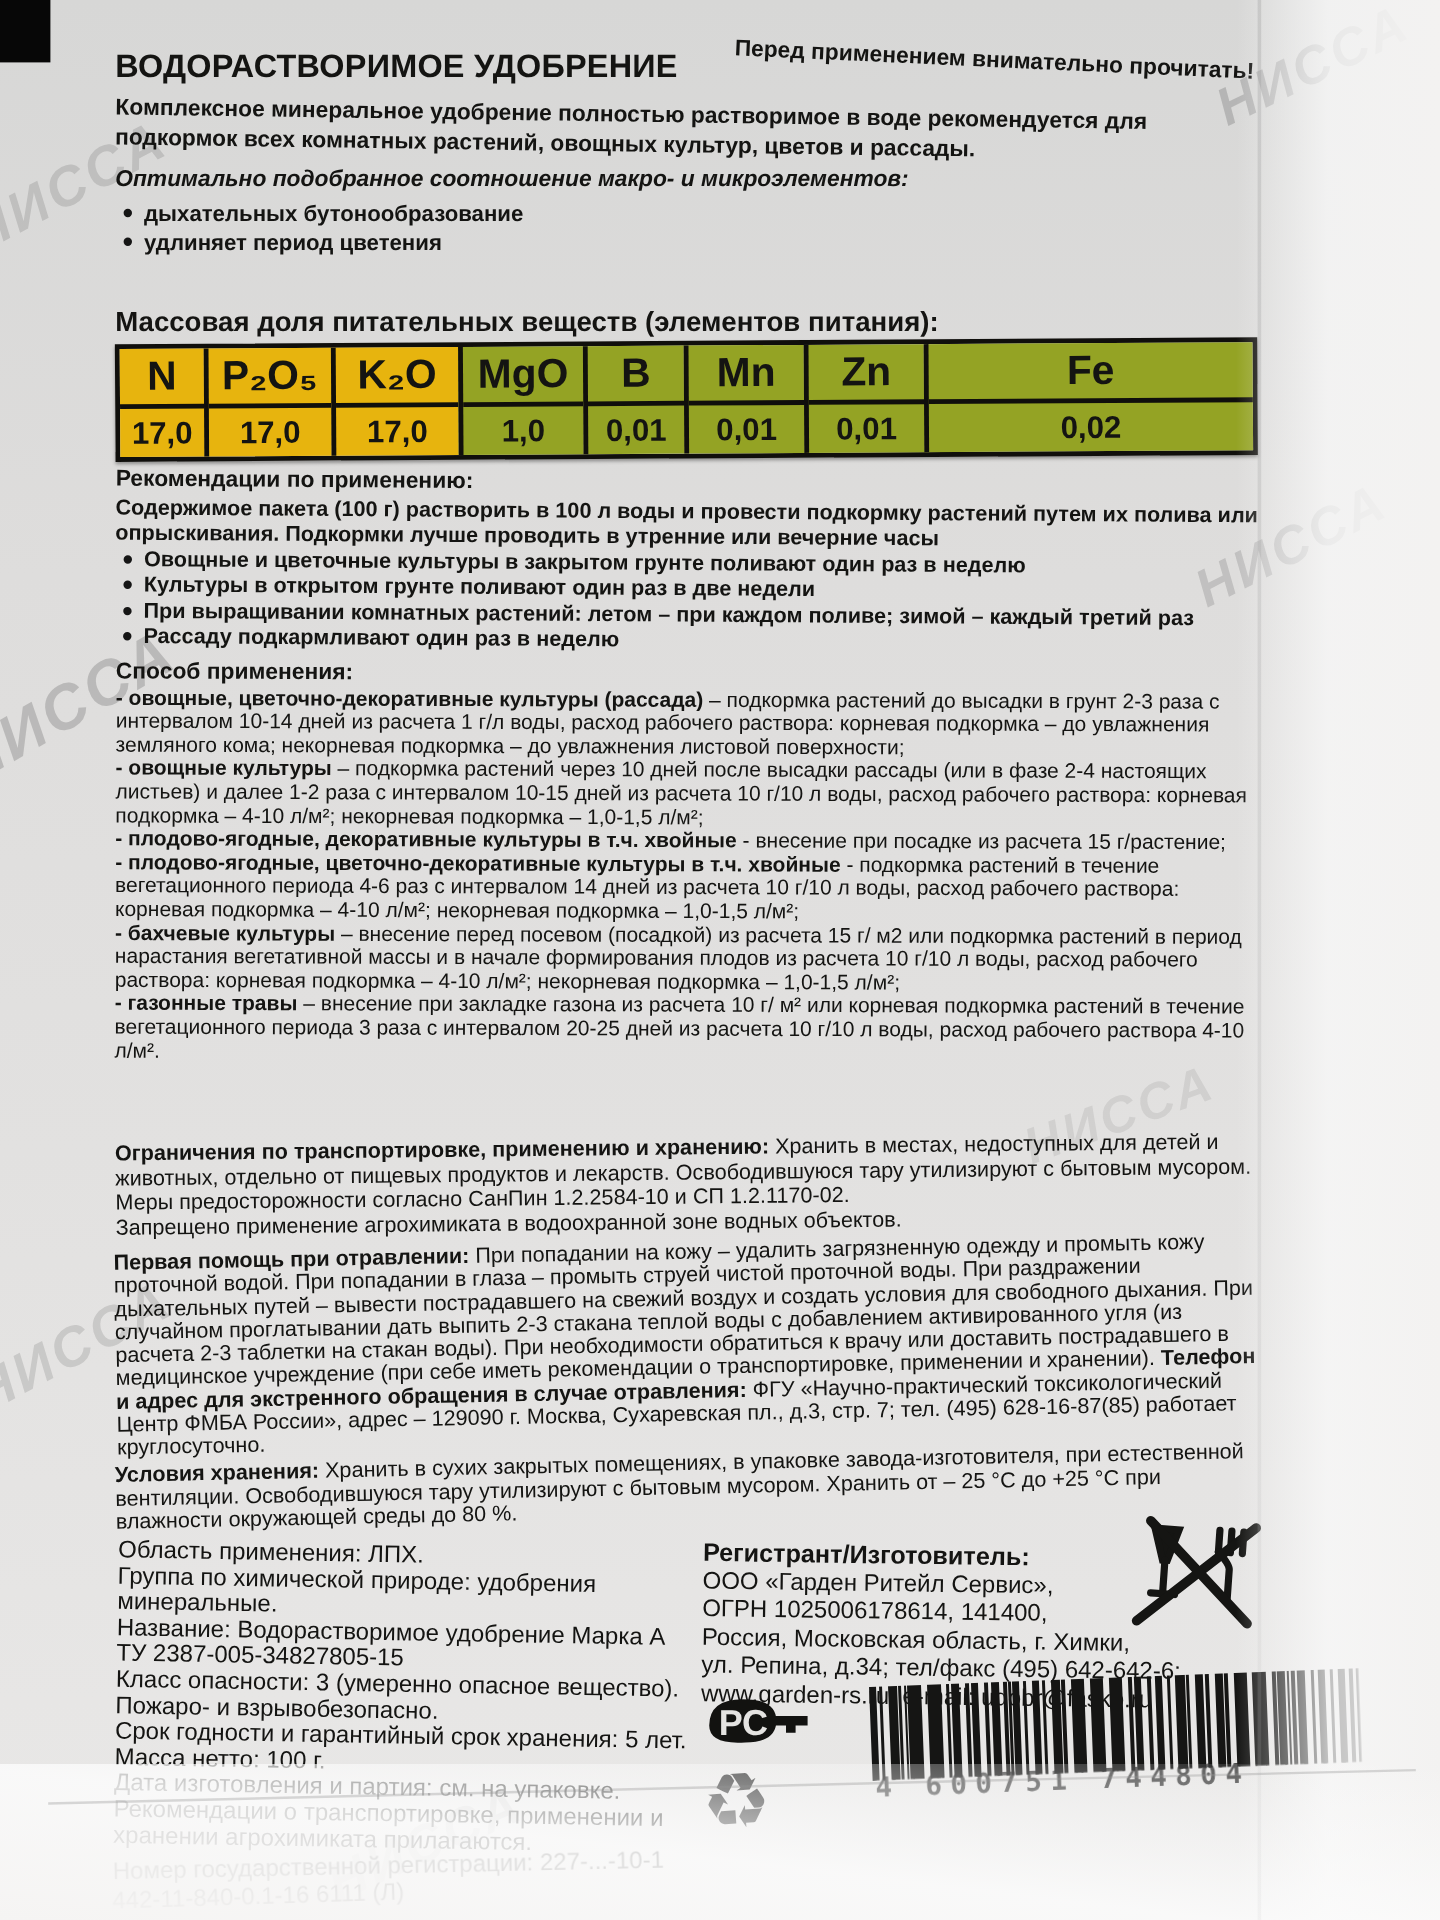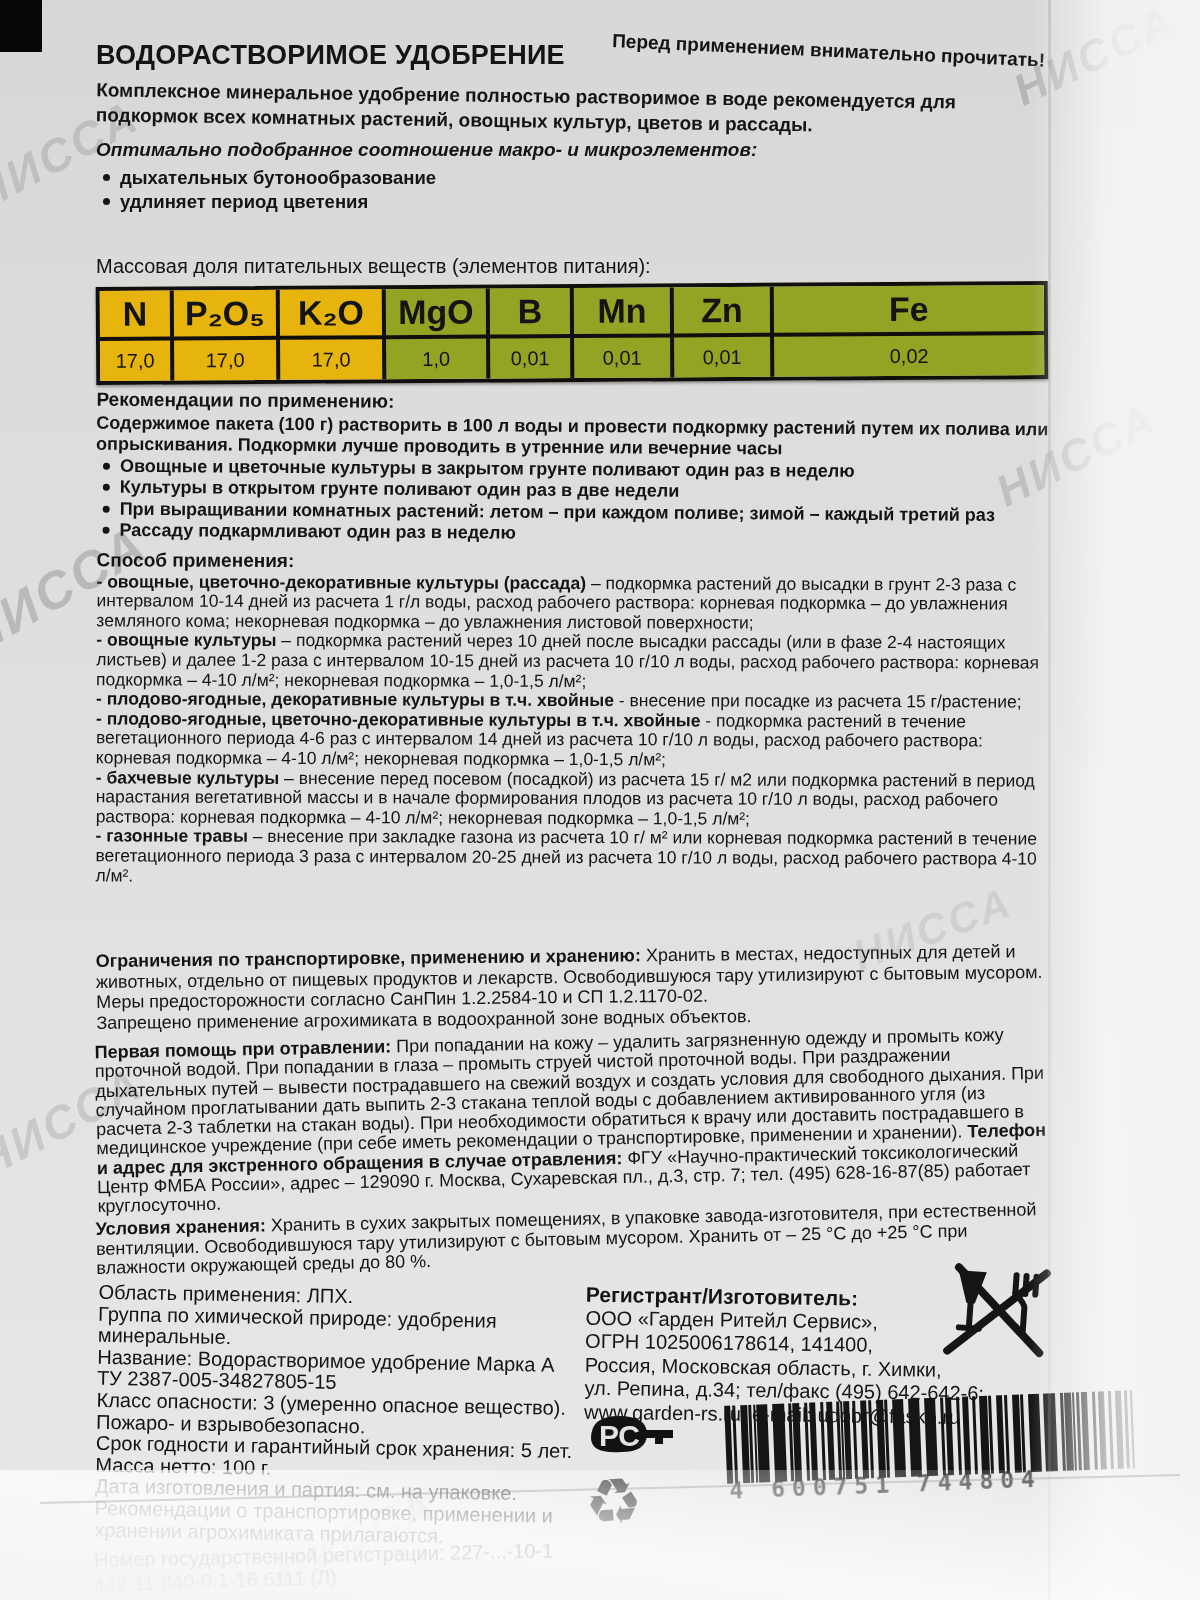--- a/index.html
+++ b/index.html
@@ -24,26 +24,26 @@
   .hdr-title{position:absolute;left:96px;top:40px;font-size:27px;font-weight:700;letter-spacing:.2px;}
   .hdr-warn{position:absolute;left:612px;top:40px;width:440px;font-size:19px;font-weight:700;transform:rotate(2.6deg);}
 
   .intro{position:absolute;left:96px;top:84px;width:952px;font-size:19px;line-height:25px;font-weight:700;transform:rotate(.8deg);}
 
   .ratio{position:absolute;left:96px;top:138px;width:950px;font-size:18.5px;line-height:24px;}
   .ratio .head{font-size:19px;font-weight:700;margin-bottom:4px;font-style:italic;}
   .blt{position:relative;padding-left:24px;font-weight:700;}
   .blt .dot{position:absolute;left:7px;top:8px;width:7px;height:7px;border-radius:50%;background:#151515;}
 
-  .tbl-head{position:absolute;left:96px;top:255px;font-size:20px;font-weight:400;}
+  .tbl-head{position:absolute;left:96px;top:255px;font-size:23px;font-weight:700;}
   .ntable{position:absolute;left:96px;top:284px;width:944px;display:flex;border:4px solid #100f0c;transform:rotate(-.35deg);box-shadow:0 2px 3px rgba(0,0,0,.35);}
   .ncol{display:flex;flex-direction:column;border-left:4px solid #100f0c;}
   .ncol:first-child{border-left:none;}
   .ncol .th{height:46px;display:flex;align-items:center;justify-content:center;font-size:34px;font-weight:700;}
-  .ncol .td{height:40px;display:flex;align-items:center;justify-content:center;font-size:20px;font-weight:400;border-top:4px solid #100f0c;}
+  .ncol .td{height:40px;display:flex;align-items:center;justify-content:center;font-size:26px;font-weight:700;border-top:4px solid #100f0c;}
   .gold{background:#e7b40e;}
   .olive{background:#94a324;}
   .c0{width:70px}.c1{width:102px}.c2{width:102px}.c3{width:100px}.c4{width:80px}
   .c5{width:112px}.c6{width:118px}.c7{width:96px}.c8{width:96px}.c9{flex:1}
 
   .rec{position:absolute;left:96px;top:392px;width:952px;font-size:18px;line-height:21.5px;font-weight:700;transform:rotate(.4deg);}
   .rec .head{font-size:19px;margin-bottom:2px;}
   .rec .blt .dot{top:7px;}
 
   .app{position:absolute;left:96px;top:552px;width:952px;font-size:17.5px;line-height:19.6px;font-weight:500;transform:rotate(.2deg);}

